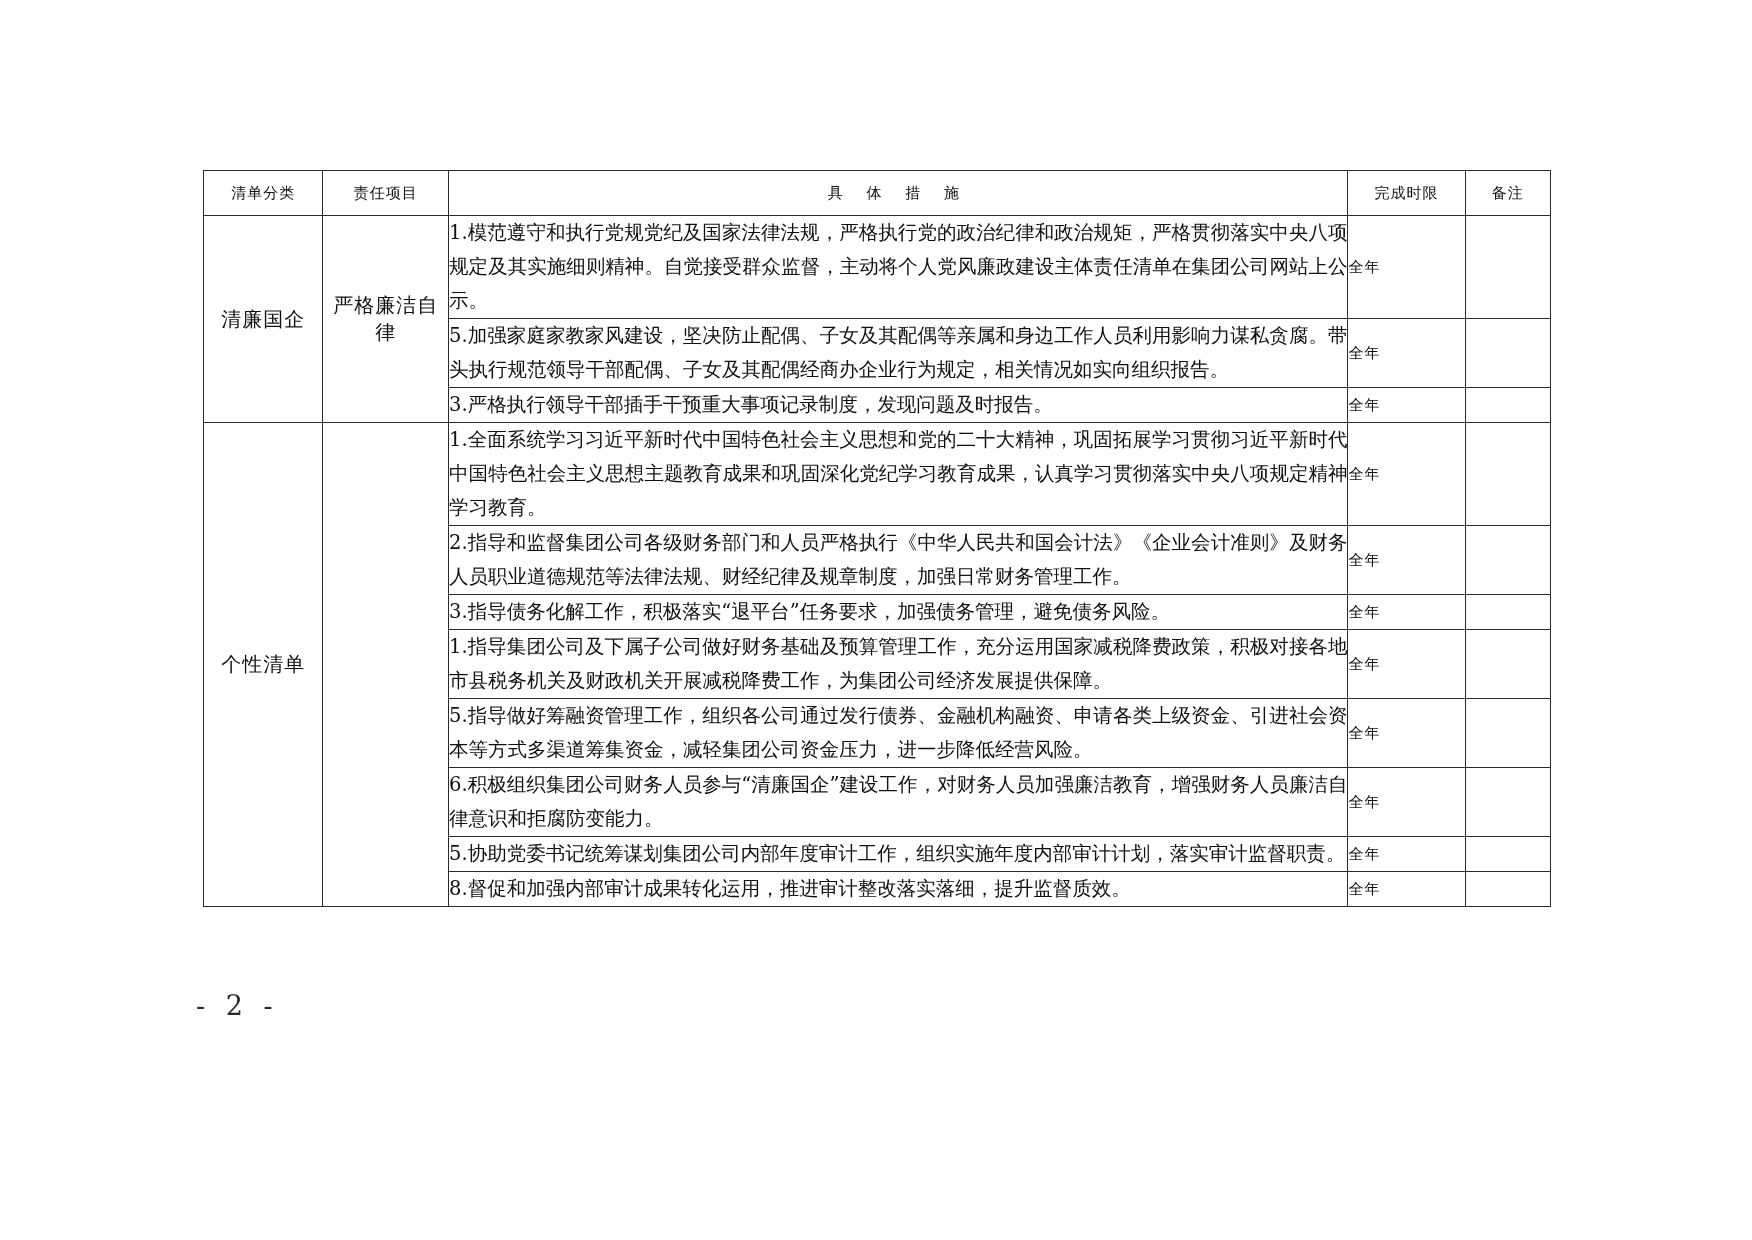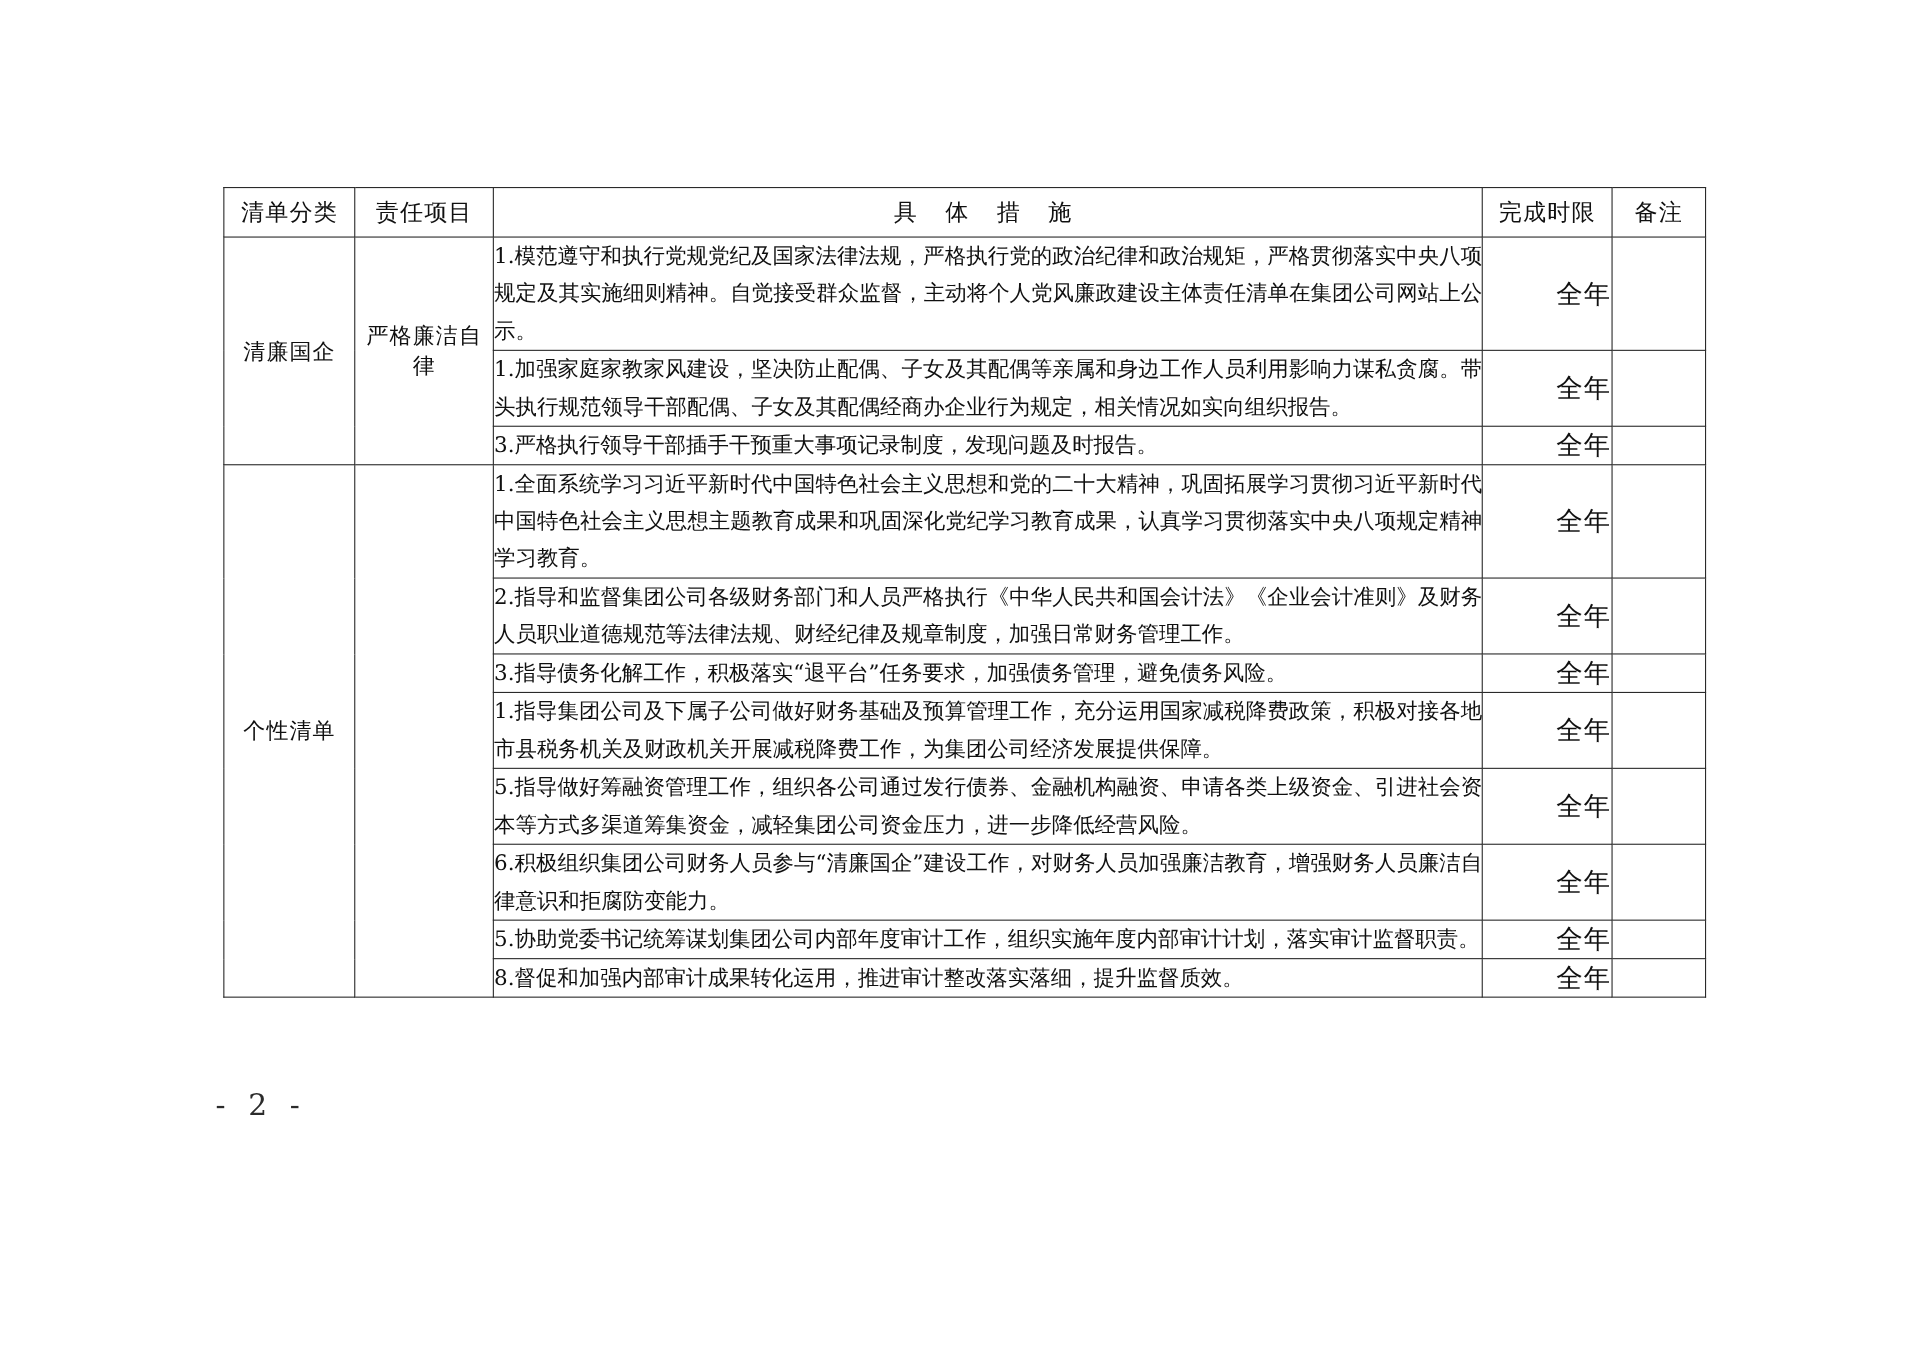--- a/index.html
+++ b/index.html
@@ -30,47 +30,47 @@
     table-layout: fixed;
   }
   .doc-table td, .doc-table th {
     border: 1px solid #2a2a2a;
     padding: 0;
     vertical-align: middle;
     font-weight: normal;
   }
   .hdr-cell {
     text-align: center;
-    font-size: 21px;
+    font-size: 15px;
     font-weight: bold;
     letter-spacing: 1px;
     height: 44px;
-    font-family: Liberation Sans, sans-serif;
+    font-family: Liberation Serif, serif;
   }
   .hdr-measures {
     letter-spacing: 10px;
     padding-left: 10px;
     text-align: center;
   }
   .cat-cell, .item-cell {
     text-align: center;
     font-size: 20px;
     letter-spacing: 1px;
   }
   .measure-cell {
     font-size: 19.5px;
     line-height: 34px;
     padding: 8px 12px 8px 14px;
     text-align: justify;
     text-justify: inter-ideograph;
     margin-left: 40px;
   }
   .time-cell {
-    text-align: right;
-    font-size: 24px;
+    text-align: left;
+    font-size: 15px;
     letter-spacing: 1px;
   }
   .note-cell {
     text-align: center;
     font-size: 19px;
   }
   .page-number {
     position: absolute;
     left: 196px;
     top: 990px;
@@ -110,21 +110,21 @@
     <tbody>
 
       <tr>
         <td class="cat-cell" rowspan="3">清廉国企</td>
         <td class="item-cell" rowspan="3">严格廉洁自律</td>
         <td class="measure-cell">1.模范遵守和执行党规党纪及国家法律法规，严格执行党的政治纪律和政治规矩，严格贯彻落实中央八项规定及其实施细则精神。自觉接受群众监督，主动将个人党风廉政建设主体责任清单在集团公司网站上公示。</td>
         <td class="time-cell">全年</td>
         <td class="note-cell"></td>
       </tr>
       <tr>
-        <td class="measure-cell">1.加强家庭家教家风建设，坚决防止配偶、子女及其配偶等亲属和身边工作人员利用影响力谋私贪腐。带头执行规范领导干部配偶、子女及其配偶经商办企业行为规定，相关情况如实向组织报告。</td>
+        <td class="measure-cell">5.加强家庭家教家风建设，坚决防止配偶、子女及其配偶等亲属和身边工作人员利用影响力谋私贪腐。带头执行规范领导干部配偶、子女及其配偶经商办企业行为规定，相关情况如实向组织报告。</td>
         <td class="time-cell">全年</td>
         <td class="note-cell"></td>
       </tr>
       <tr>
         <td class="measure-cell">3.严格执行领导干部插手干预重大事项记录制度，发现问题及时报告。</td>
         <td class="time-cell">全年</td>
         <td class="note-cell"></td>
       </tr>
 
       <tr>

